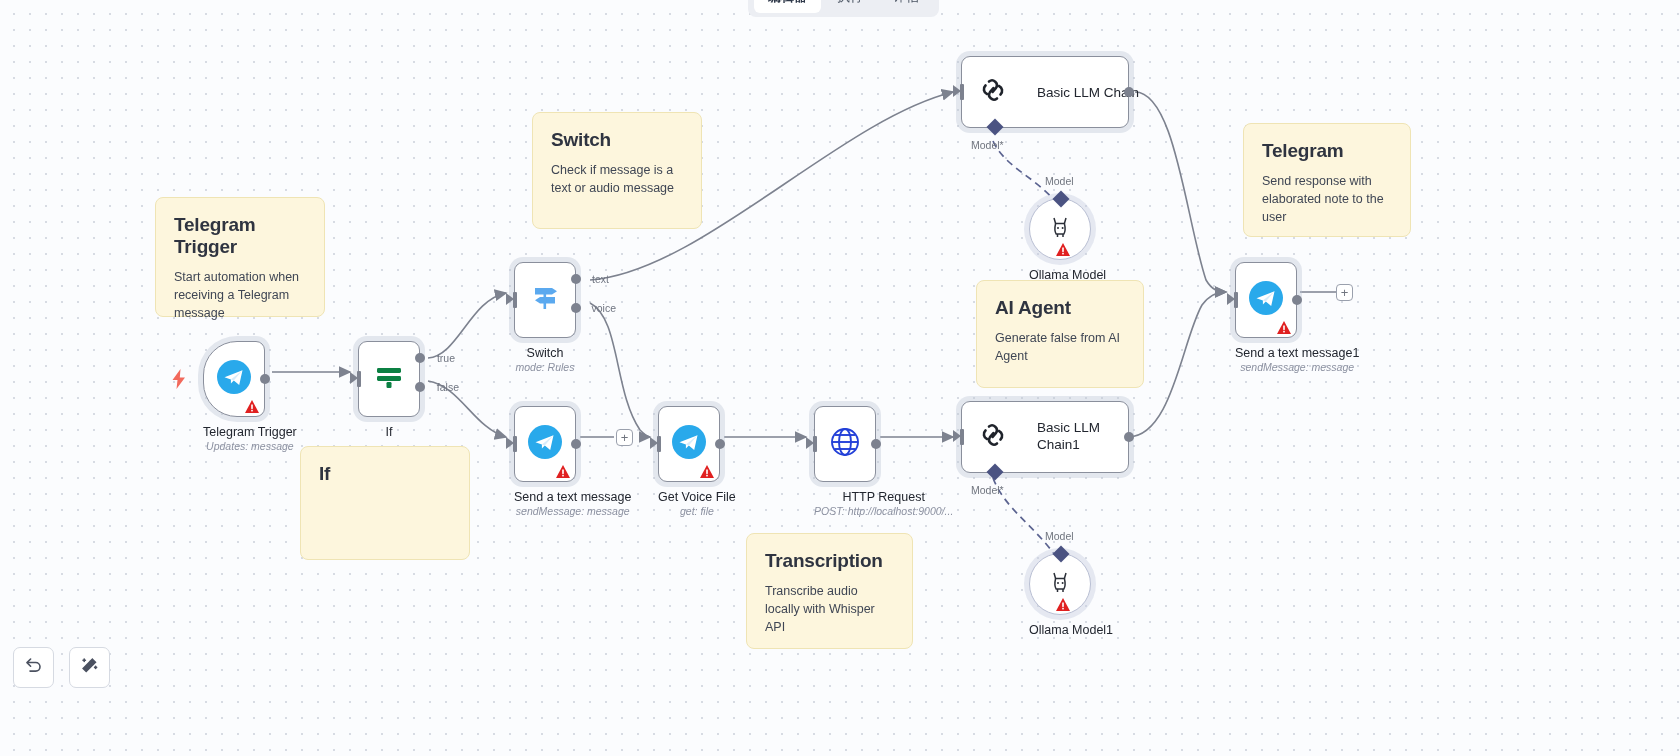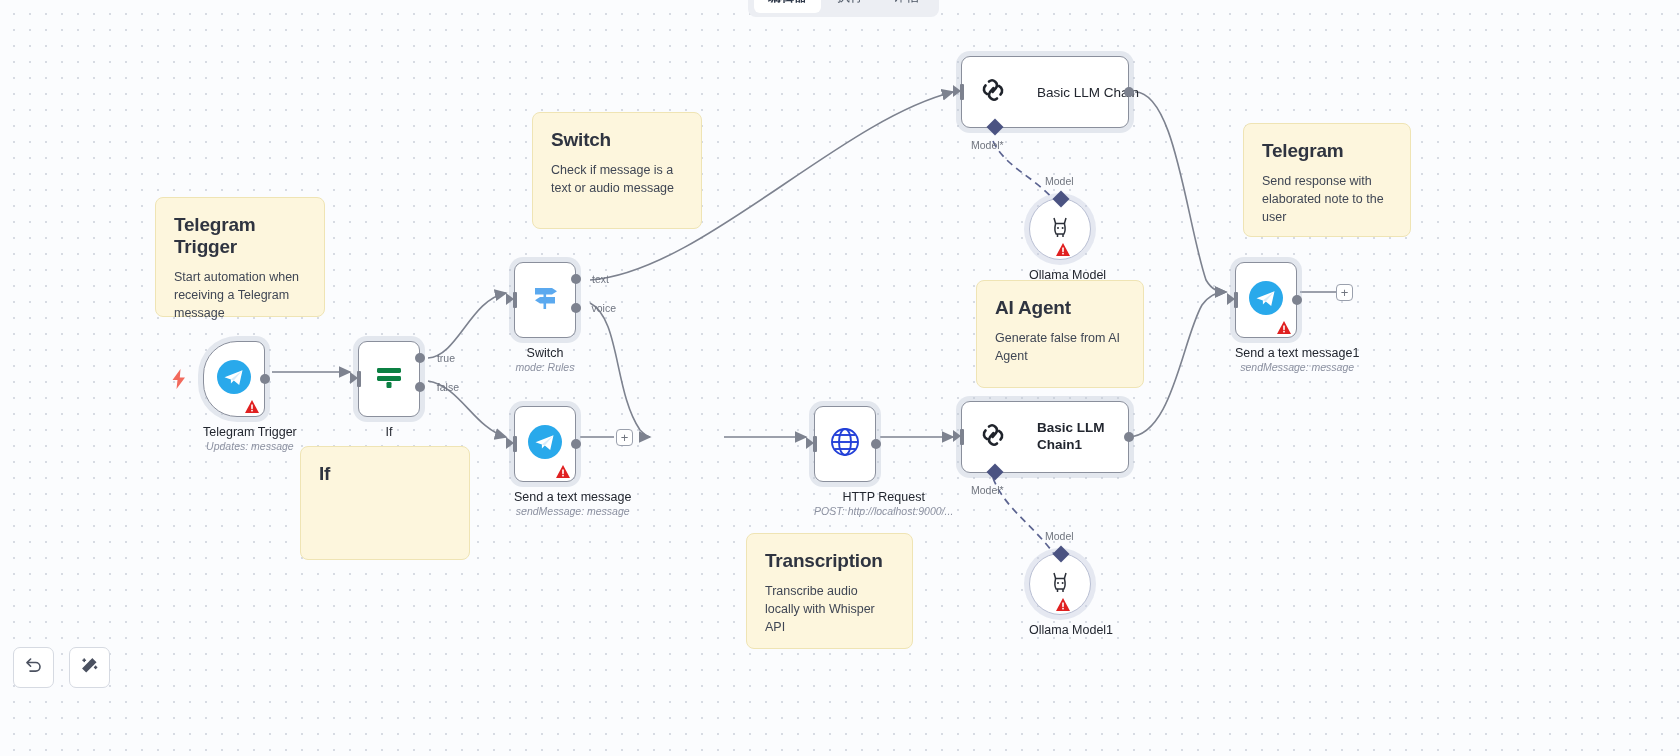--- a/index.html
+++ b/index.html
@@ -300,20 +300,43 @@
           </svg>
       </span>
       <span class="port out"></span>
     </div>
     <div class="node-label">Send a text message</div>
     <div class="node-sub">sendMessage: message</div>
   </div>
 
   <div class="plus-stub" style="left:616px; top:429px;">+</div>
 
+  <div class="node" style="left:658px; top:406px;">
+    <div class="node-box node-sq">
+      <span class="inarrow"></span>
+      <span class="inbar"></span>
+      <span>
+        <svg width="34" height="34" viewBox="0 0 34 34">
+          <circle cx="17" cy="17" r="17" fill="#29a9eb"></circle>
+          <path d="M7.5 17.3 L25.5 10.2 L22.2 25 L16.8 20.6 L13.9 23.4 L13.9 19.4 Z" fill="#fff"></path>
+          <path d="M13.9 19.4 L25.5 10.2 L16.8 20.6 Z" fill="#d8ecfa"></path>
+        </svg>
+      </span>
+      <span class="warn">
+        <svg width="14" height="13" viewBox="0 0 14 13">
+            <path d="M7 0 L14 13 L0 13 Z" fill="#e02020"></path>
+            <rect x="6.2" y="4.5" width="1.6" height="4.4" fill="#fff"></rect>
+            <rect x="6.2" y="9.8" width="1.6" height="1.6" fill="#fff"></rect>
+          </svg>
+      </span>
+      <span class="port out"></span>
+    </div>
+    <div class="node-label">Get Voice File</div>
+    <div class="node-sub">get: file</div>
+  </div>
 
   <div class="node" style="left:814px; top:406px;">
     <div class="node-box node-sq">
       <span class="inarrow"></span>
       <span class="inbar"></span>
       <span>
         <svg width="34" height="34" viewBox="0 0 34 34" fill="none" stroke="#2340d8" stroke-width="1.9">
           <circle cx="17" cy="17" r="13"></circle>
           <ellipse cx="17" cy="17" rx="6" ry="13"></ellipse>
           <line x1="4" y1="17" x2="30" y2="17"></line>
@@ -351,21 +374,21 @@
       <span class="inarrow"></span>
       <span class="inbar"></span>
       <span>
         <svg width="30" height="30" viewBox="0 0 30 30" fill="none" stroke="#1f232b" stroke-width="2.6" stroke-linecap="round">
           <path d="M11 6.5 a4.8 4.8 0 0 1 7 6.4 l-3.4 4"></path>
           <path d="M19 23.5 a4.8 4.8 0 0 1 -7 -6.4 l3.4 -4"></path>
           <path d="M7.5 10.5 a5.2 5.2 0 0 0 1.5 8.5"></path>
           <path d="M22.5 19.5 a5.2 5.2 0 0 0 -1.5 -8.5"></path>
         </svg>
       </span>
-      <span class="node-name-inline" style="white-space:normal; width:72px; line-height:1.25;font-weight:bold;">Basic LLM Chain1</span>
+      <span class="node-name-inline" style="white-space:normal; width:72px; line-height:1.25;">Basic LLM Chain1</span>
       <span class="port out"></span>
       <span class="diamond" style="left:27px; bottom:-6px;"></span>
       <span class="conn-label" style="left:9px; bottom:-24px;">Model*</span>
     </div>
   </div>
 
   <div class="node" style="left:1235px; top:262px;">
     <div class="node-box node-sq">
       <span class="inarrow"></span>
       <span class="inbar"></span>

